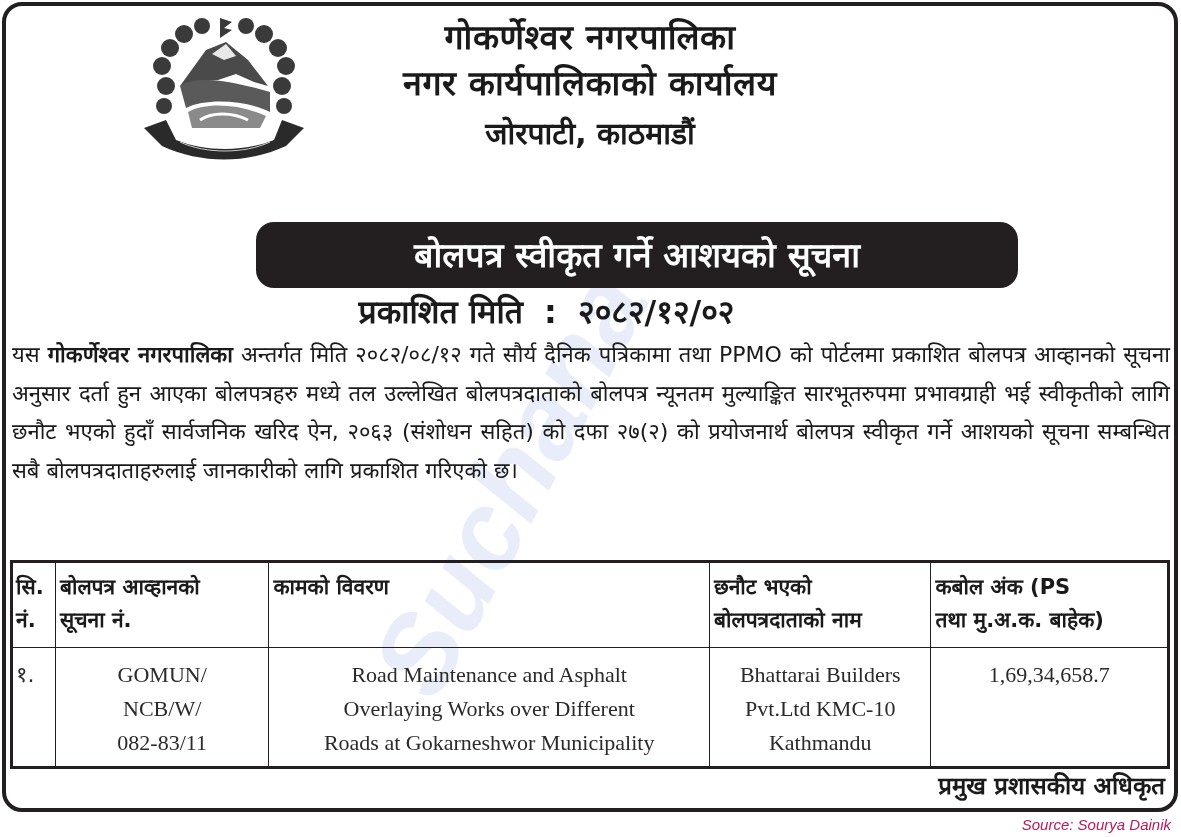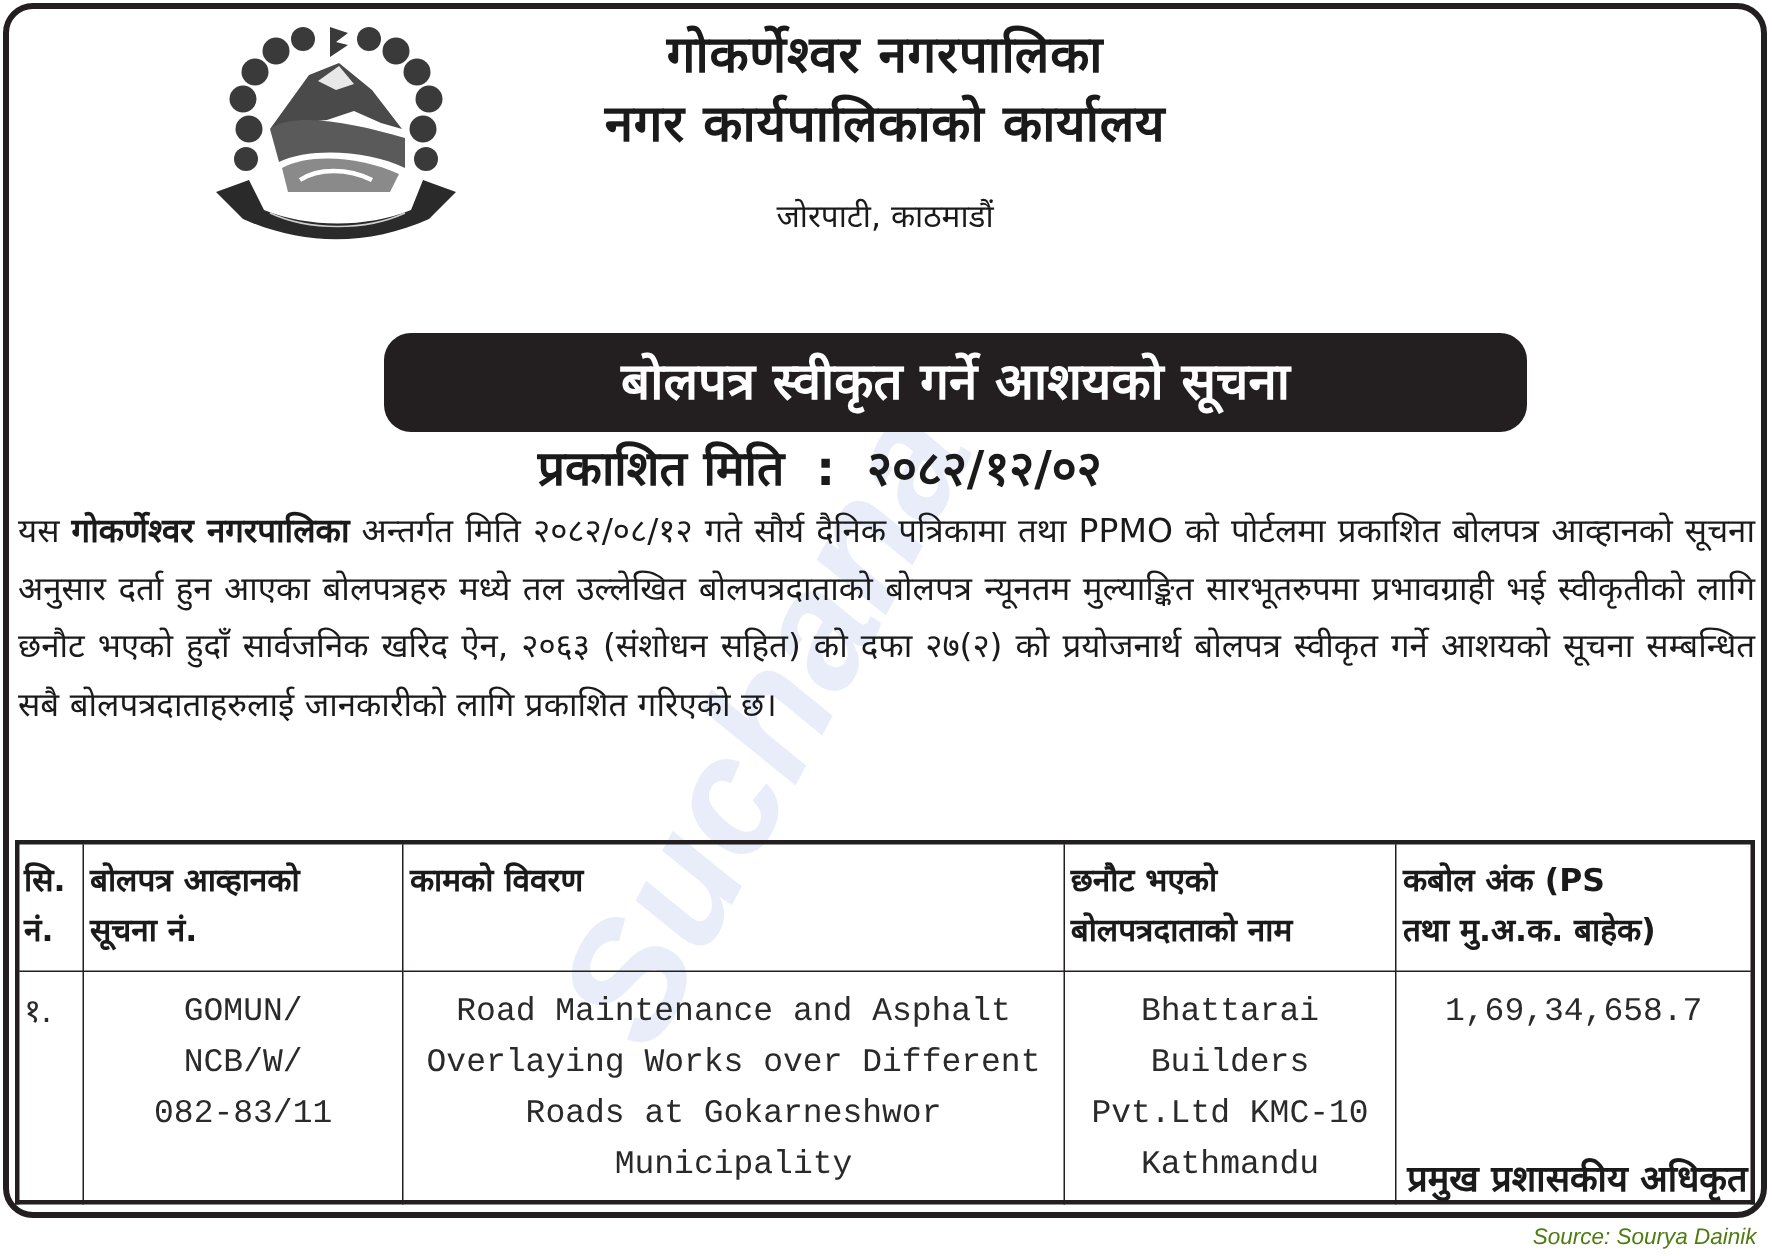--- a/index.html
+++ b/index.html
@@ -13,21 +13,21 @@
       border: 4px solid #231f20; border-radius: 20px; background: #fff;
     }
     .emblem {
       position: absolute; left: 136px; top: 16px; width: 176px; height: 150px;
     }
     .header-block {
       position: absolute; left: 300px; top: 14px; width: 580px; text-align: center;
     }
     .h-line1 { font-size: 34px; font-weight: bold; line-height: 46px; letter-spacing: 0.5px; }
     .h-line2 { font-size: 34px; font-weight: bold; line-height: 46px; letter-spacing: 0.5px; }
-    .h-line3 { font-size: 21px; font-weight: normal; line-height: 40px; margin-top: 18px; }
+    .h-line3 { font-size: 30px; font-weight: bold; line-height: 40px; margin-top: 8px; }
     .h-line4 { font-size: 26px; font-weight: bold; line-height: 40px; }
     .banner {
       position: absolute; left: 256px; top: 222px; width: 762px; height: 66px;
       background: #231f20; border-radius: 18px; color: #ffffff;
       font-size: 34px; font-weight: bold; text-align: center; line-height: 66px;
     }
     .pubdate {
       position: absolute; left: 0; top: 294px; width: 1093px; text-align: center;
       font-size: 32px; font-weight: bold; line-height: 36px;
     }
@@ -41,38 +41,38 @@
       position: absolute; left: 10px; top: 560px; width: 1160px;
       border-collapse: collapse; border: 3px solid #231f20;
     }
     table.bids th, table.bids td { border: 1.5px solid #231f20; vertical-align: top; }
     table.bids th {
       font-size: 21px; font-weight: bold; line-height: 33px; padding: 8px 4px 4px; height: 86px;
       text-align: left;
     }
     table.bids th.c-sn { text-align: left; padding-left: 3px; }
     table.bids td {
-      font-family: Liberation Mono, monospace; font-size: 22px; line-height: 34px;
+      font-family: Liberation Serif, serif; font-size: 22px; line-height: 34px;
       padding: 10px 4px 6px; text-align: center; height: 114px; color: #2a2a2a;
     }
     table.bids td.c-sn { text-align: left; padding-left: 3px; font-family: "DejaVu Sans", sans-serif; }
     .col-sn { width: 44px; }
     .col-notice { width: 214px; }
     .col-desc { width: 442px; }
     .col-bidder { width: 222px; }
     .col-amount { width: 238px; }
     .line { display: block; }
     .signature {
       position: absolute; right: 16px; top: 768px;
       font-size: 24px; font-weight: bold; line-height: 36px; text-align: right;
     }
     .source {
       position: absolute; right: 10px; top: 815px;
       font-family: "Liberation Sans", sans-serif; font-style: italic; font-size: 15px;
-      color: #4d7c0f; line-height: 20px;
+      color: #be185d; line-height: 20px;
     }
     .watermark {
       position: absolute; pointer-events: none; opacity: 0.10; color: #2a5cc8;
       font-family: "Liberation Sans", sans-serif; font-weight: bold; font-style: italic;
       font-size: 110px; transform: rotate(-62deg); left: 280px; top: 420px;
     }
   </style>
 </head>
 <body>
 

